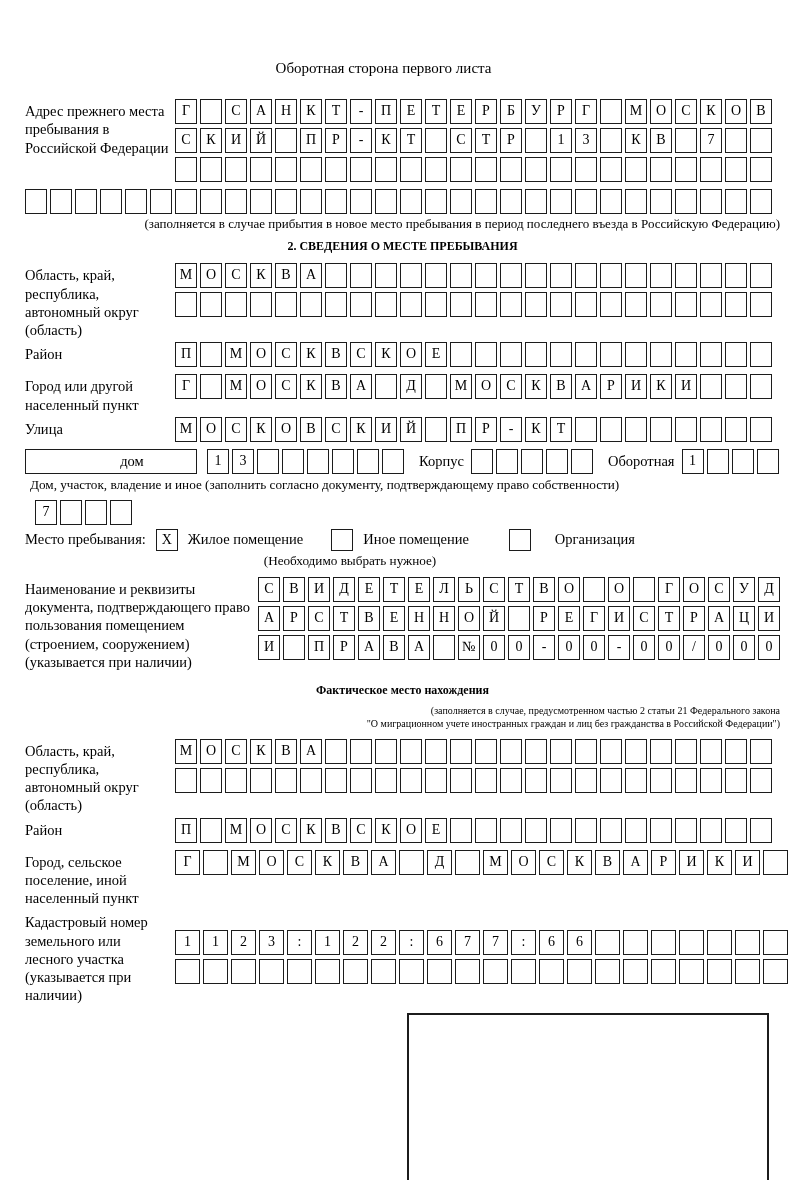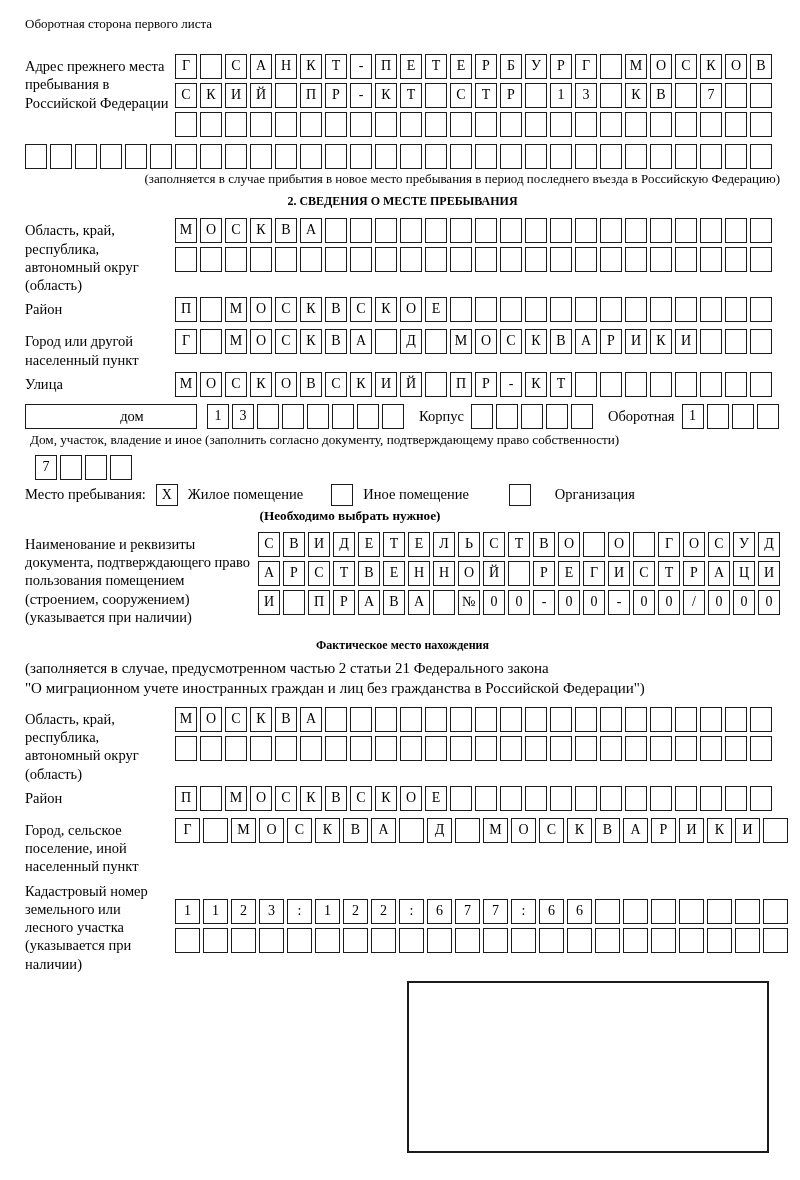--- a/index.html
+++ b/index.html
@@ -6,21 +6,21 @@
   html,body { background:#fff; }
   .page {
     position:relative;
     width:800px; height:1180px;
     background:#fff;
     color:#000;
     font-family:"Liberation Serif", serif;
     padding:16px 20px 0 25px;
     overflow:hidden;
   }
-  .side-note { text-align:left; font-size:13px; padding-right:38px; margin-bottom:22px; }
+  .side-note { text-align:center; font-size:15px; padding-right:38px; margin-bottom:22px;margin-top:44px; }
 
   .field { display:flex; align-items:flex-start; margin-bottom:3px; }
   .flabel { width:150px; flex-shrink:0; font-size:14.5px; line-height:1.26; padding-top:3px; padding-right:6px; }
   .flabel.wide { width:233px; }
   .rows { flex:1; }
 
   .cellrow { display:flex; margin-bottom:4px; }
   .cell {
     width:22px; height:25px;
     border:1.5px solid #1c1c1c;
@@ -41,23 +41,23 @@
     text-align:center; font-size:14.5px; line-height:22px; flex-shrink:0;padding-left:42px;
   }
   .inline-label { font-size:14.5px; padding:0 7px 0 12px; white-space:nowrap; }
   .sub-caption { font-size:13.2px; margin:1px 0 7px 5px; }
 
   .mestorow { display:flex; align-items:center; font-size:14.5px; margin-top:4px; }
   .cb {
     width:22px; height:22px; border:1.5px solid #1c1c1c; flex-shrink:0;
     text-align:center; font-size:14px; line-height:20px; margin:0 10px 0 10px;
   }
-  .mesto-note { font-size:13.2px; margin:2px 0 8px 175px; width:300px; text-align:center;font-weight:bold; }
-
-  .fact-cap { text-align:left; font-size:15px; line-height:1.32; }
+  .mesto-note { font-size:13.2px; margin:2px 0 8px 175px; width:300px; text-align:center; }
+
+  .fact-cap { text-align:right; font-size:10px; line-height:1.32; }
 
   .stamp-area { margin-left:368px; width:390px; text-align:center; margin-top:8px; }
   .stamp-box { width:362px; height:172px; border:2px solid #1c1c1c; margin:0 auto 8px auto; }
 </style>
 </head>
 <body>
 
 <div class="page">
 
   <div class="side-note">Оборотная сторона первого листа</div>

